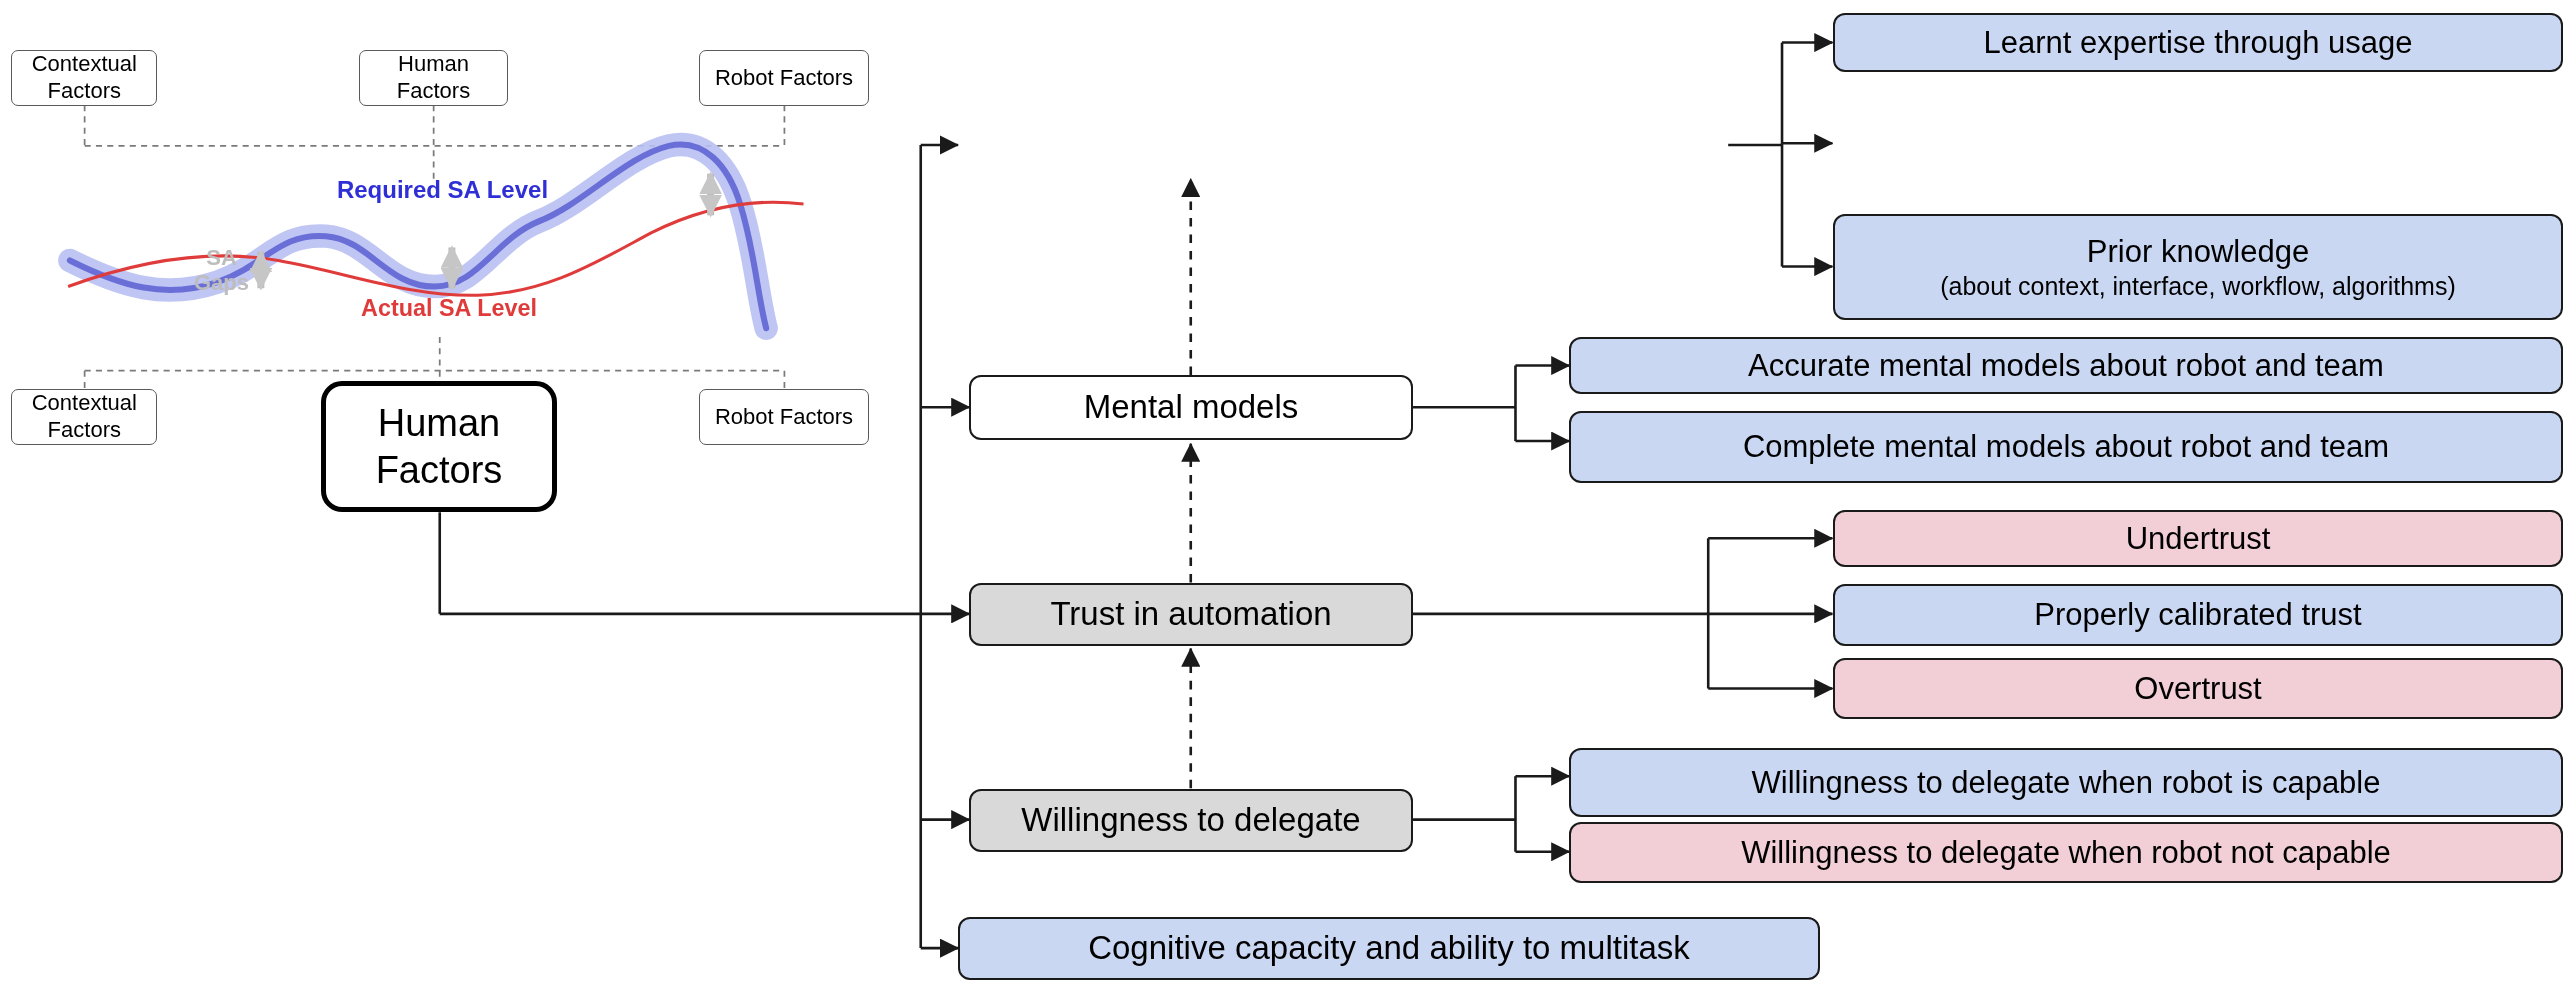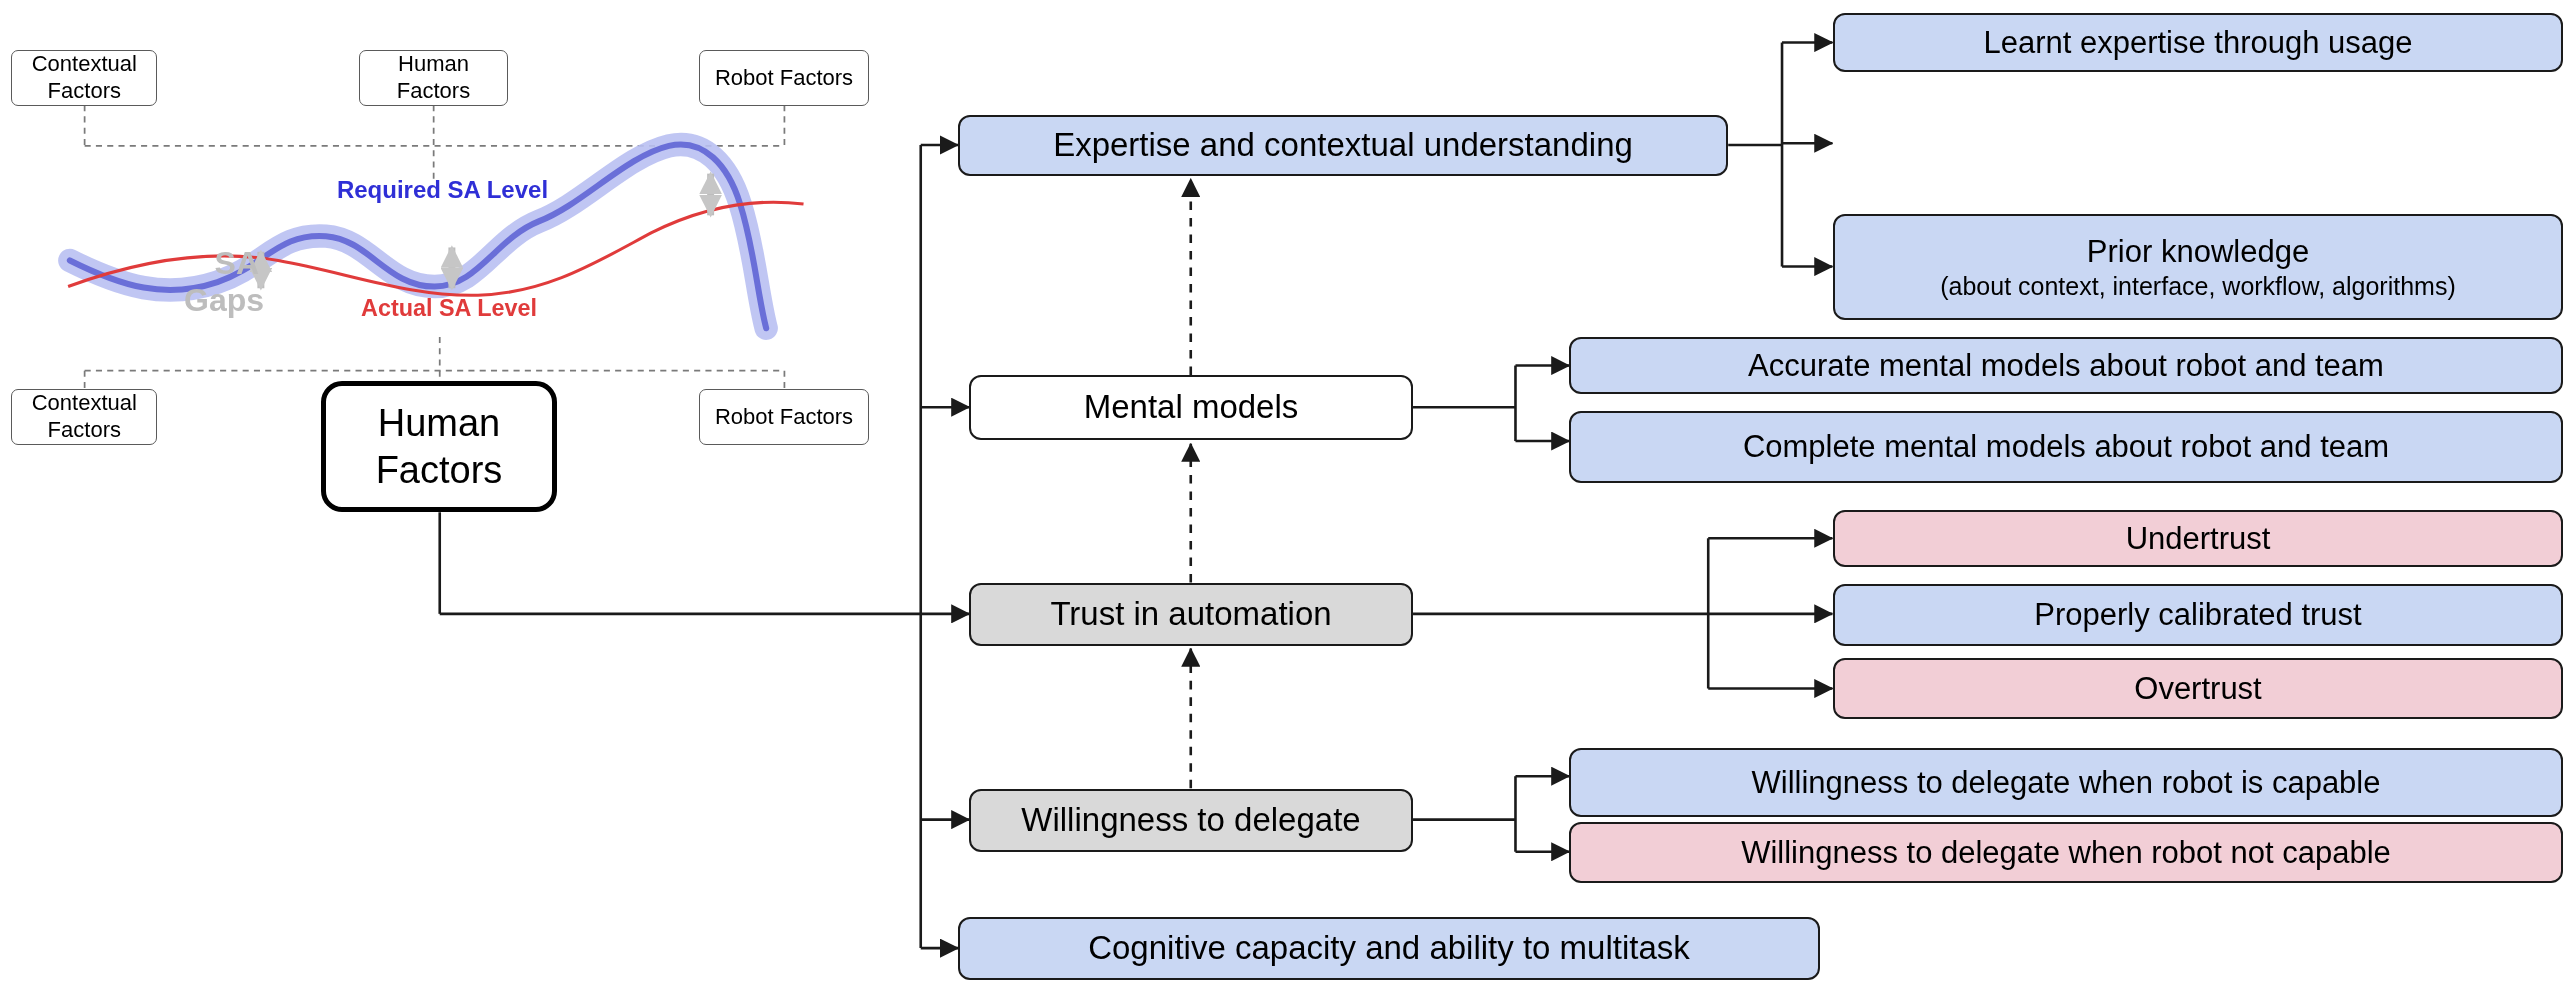--- a/index.html
+++ b/index.html
@@ -26,21 +26,21 @@
 
   .small-factor { font-size: 22px; border: 1.7px solid #5a5a5a; border-radius: 7px; background: #fff; padding: 0 12px; }
   .hf-big { font-size: 38px; border: 5.2px solid #000; border-radius: 21px; background: #fff; }
   .mid  { font-size: 33px; padding: 0 17.4px; }
   .leaf { font-size: 31px; padding: 0 10px; }
   .leaf .sub { font-size: 25px; display: block; }
 
   .label { position: absolute; text-align: center; font-weight: bold; }
   .lbl-required { color: var(--required-sa-blue, #2f2fd6); font-size: 24px; }
   .lbl-actual   { color: var(--actual-sa-red, #e03b3b); font-size: 23.4px; }
-  .lbl-gaps     { color: var(--sa-gap-gray, #bdbdbd); font-size: 32px; line-height: 1.15; text-align: right; }
+  .lbl-gaps     { color: var(--sa-gap-gray, #bdbdbd); font-size: 22px; line-height: 1.15; }
 </style>
 </head>
 <body>
 
 <div class="stage">
 
   <svg class="wires" viewBox="0 0 2966 1146" xmlns="http://www.w3.org/2000/svg">
     <defs>
       <marker id="mArr" viewBox="0 0 10 10" refX="9.5" refY="5" markerUnits="userSpaceOnUse" markerWidth="22" markerHeight="22" orient="auto-start-reverse">
         <path d="M 0 0 L 10 5 L 0 10 z" fill="#1a1a1a"></path>
@@ -132,23 +132,20 @@
     <span>Contextual Factors</span>
   </div>
   <div class="box small-factor" style="left:699px;top:389px;width:170px;height:56px">
     <span>Robot Factors</span>
   </div>
 
   <div class="box hf-big" style="left:321px;top:381px;width:236px;height:131px">
     <span>Human Factors</span>
   </div>
 
-  <div class="box mid blue" style="left:958px;top:115px;width:770px;height:61px">
-    <span>Expertise and contextual understanding</span>
-  </div>
   <div class="box mid gray" style="left:969px;top:583px;width:444px;height:63px">
     <span>Trust in automation</span>
   </div>
   <div class="box mid" style="left:969px;top:375px;width:444px;height:65px">
     <span>Mental models</span>
   </div>
   <div class="box mid gray" style="left:969px;top:789px;width:444px;height:63px">
     <span>Willingness to delegate</span>
   </div>
   <div class="box mid blue" style="left:958px;top:917px;width:862px;height:63px">

